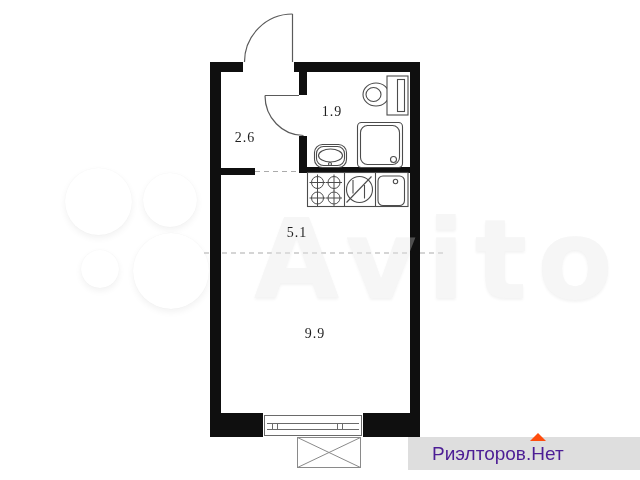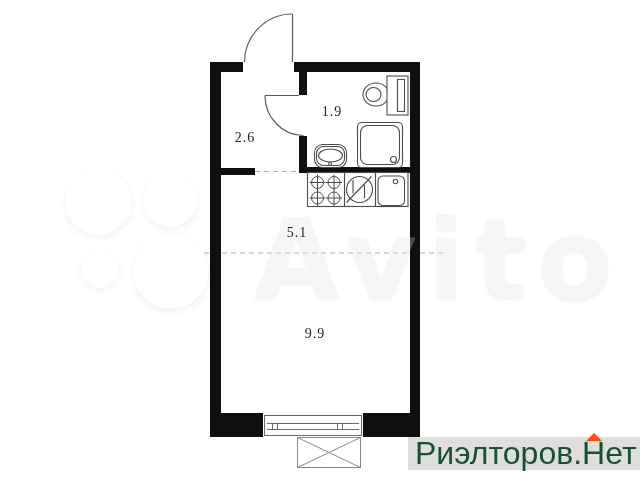--- a/index.html
+++ b/index.html
@@ -29,23 +29,23 @@
   
   .room-label{
     position:absolute;transform:translate(-50%,-50%);
     font-family:"Liberation Serif", serif;
     font-size:14px;color:#1f1f1f;letter-spacing:1px;
   }
   
   .badge{
     position:absolute;left:408px;top:437px;right:0;height:33px;
     background:#dedede;
-    color:#14532d;
-    font-size:32px;line-height:33px;
-    padding-left:7px;box-sizing:border-box;
+    color:#4c1d95;
+    font-size:19px;line-height:33px;
+    padding-left:24px;box-sizing:border-box;
     white-space:nowrap;overflow:visible;
   }
   .hat{position:relative;display:inline-block;}
   .hat::before{
     content:"";position:absolute;left:50%;top:-4px;transform:translateX(-50%);
     width:0;height:0;
     border-left:8px solid transparent;border-right:8px solid transparent;
     border-bottom:8px solid #ff4d0d;
   }
   .z1{z-index:1}.z2{z-index:2}.z3{z-index:3}.z4{z-index:4}.z5{z-index:5}

